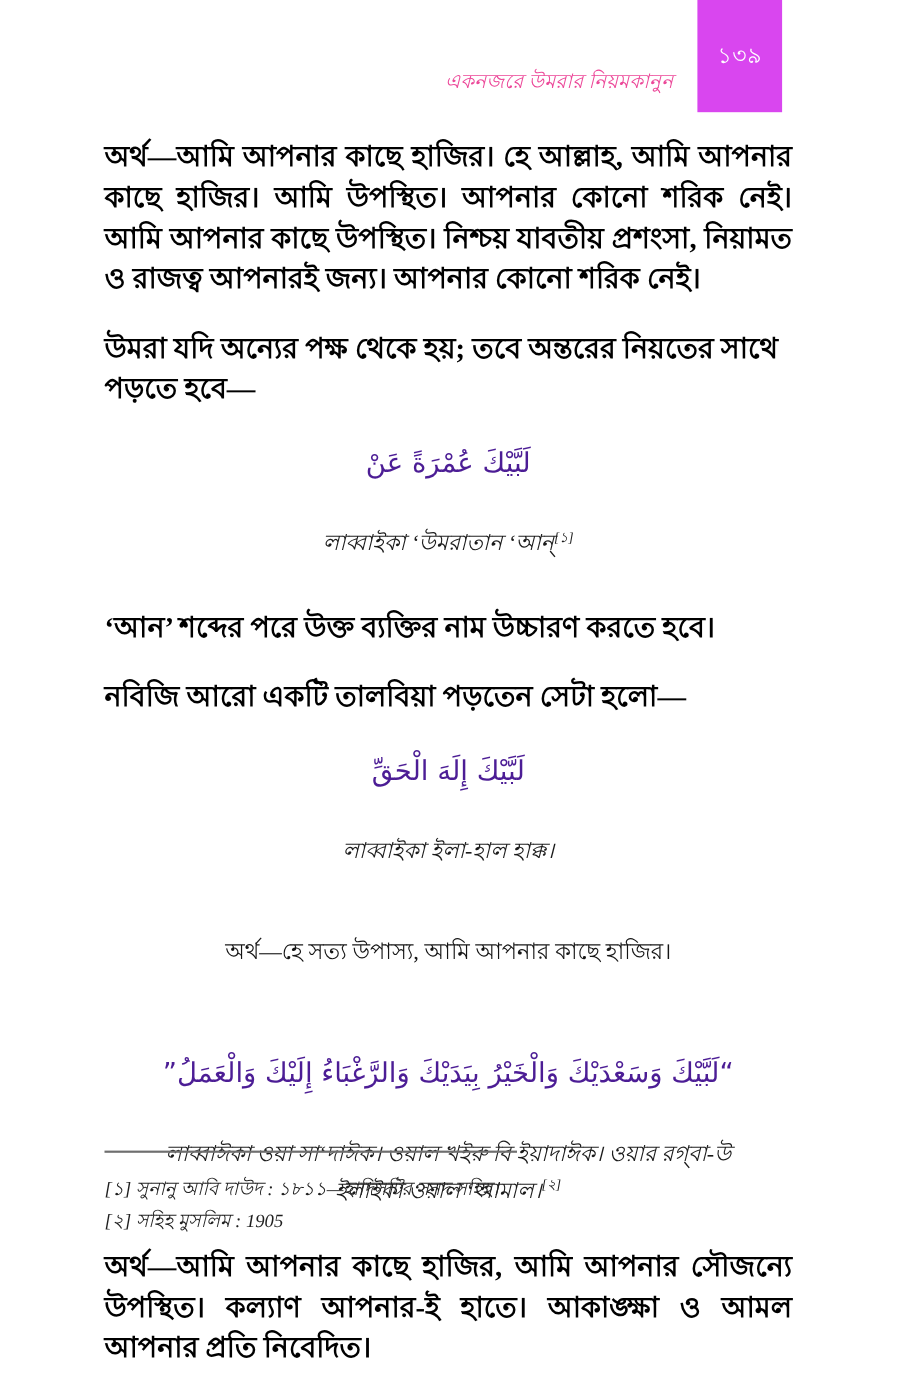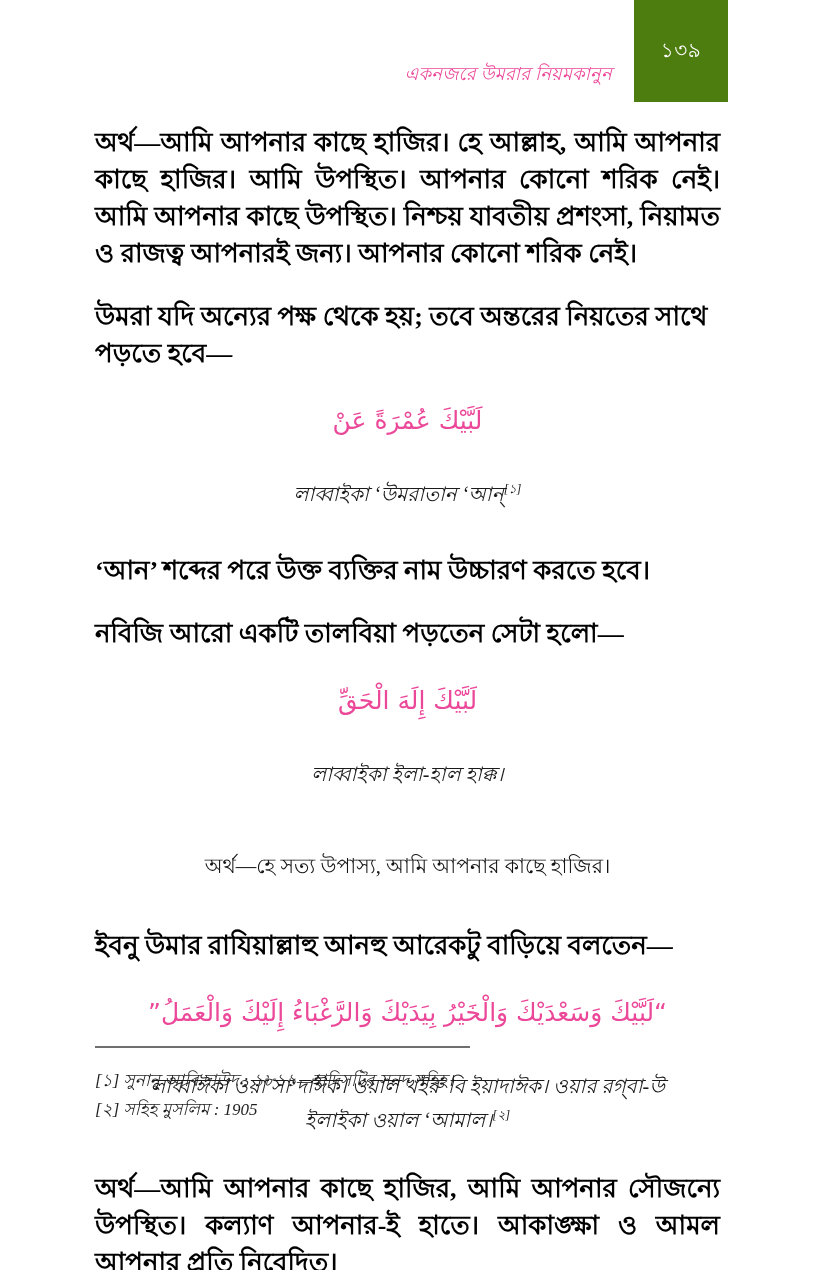--- a/index.html
+++ b/index.html
@@ -14,23 +14,23 @@
     font-family: "Liberation Serif", "DejaVu Serif", serif;
     color: #141414;
     overflow: hidden;
   }
 
   
   #page-number-box {
     position: absolute;
     left: 634px;
     top: 0;
-    width: 94px;
+    width: 77px;
     height: 102px;
-    background: #4d7c0f;
+    background: #d946ef;
     display: flex;
     align-items: center;
     justify-content: center;
   }
   #page-number-box .page-num {
     color: #ffffff;
     font-size: 20px;
     letter-spacing: 0.5px;
     font-family: "Liberation Serif", "DejaVu Serif", serif;
   }
@@ -72,21 +72,21 @@
   .spacer-sm { height: 18px; }
   .spacer-md { height: 26px; }
 
   
   .arabic {
     direction: rtl;
     text-align: center;
     font-size: 25px;
     line-height: 46px;
     font-family: "DejaVu Sans", "Liberation Sans", sans-serif;
-    color: #ec4899;
+    color: #4c1d95;
     margin: 0;
   }
 
   
   .translit {
     text-align: center;
     font-style: italic;
     font-size: 20px;
     line-height: 34px;
     color: #1a1a1a;
@@ -172,21 +172,20 @@
   <div class="spacer-sm"></div>
 
   <p class="translit">লাব্বাইকা ইলা-হাল হাক্ক।</p>
 
   <div class="spacer-md"></div>
 
   <p class="centered-meaning">অর্থ—হে সত্য উপাস্য, আমি আপনার কাছে হাজির।</p>
 
   <div class="spacer-md"></div>
 
-  <p class="para nojustify">ইবনু উমার রাযিয়াল্লাহু আনহু আরেকটু বাড়িয়ে বলতেন—</p>
 
   <div class="spacer-md"></div>
 
   <p class="arabic">“لَبَّيْكَ وَسَعْدَيْكَ وَالْخَيْرُ بِيَدَيْكَ وَالرَّغْبَاءُ إِلَيْكَ وَالْعَمَلُ”</p>
 
   <div class="spacer-sm"></div>
 
   <p class="translit block"><span>লাব্বাঈকা ওয়া সা‘দাঈক। ওয়াল খইরু বি ইয়াদাঈক। ওয়ার রগ্‌বা-উ ইলাইকা ওয়াল ‘আমাল।</span><sup class="fn">[২]</sup></p>
 
   <div class="spacer-sm"></div>

